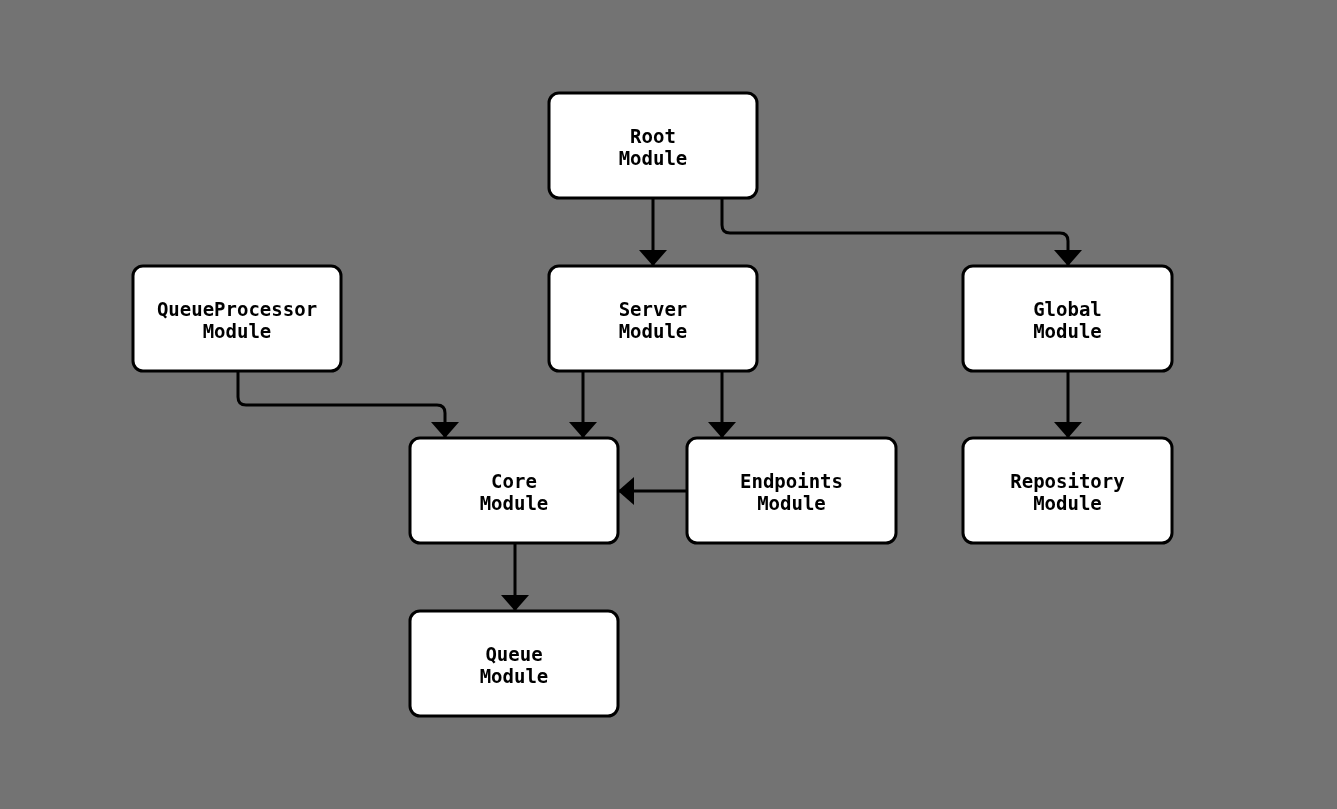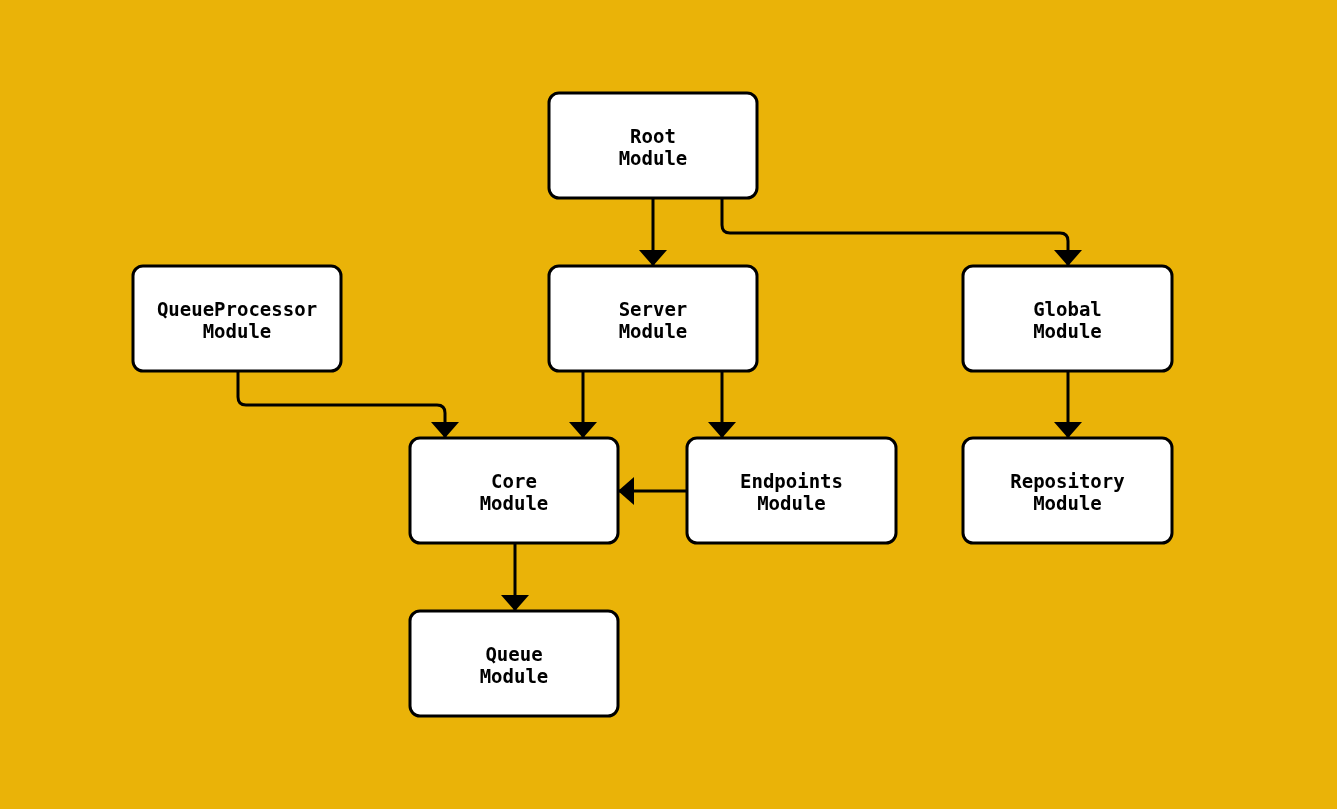--- a/index.html
+++ b/index.html
@@ -6,21 +6,21 @@
     margin: 0;
     padding: 0;
     background: #ffffff;
     width: 1337px;
     height: 809px;
     overflow: hidden;
   }
   .page {
     width: 1337px;
     height: 809px;
-    background: #eab308;
+    background: #737373;
     position: relative;
     text-align: right;
   }
   #diagram {
     display: block;
   }
   #diagram text {
     font-family: "DejaVu Sans Mono", "Liberation Mono", monospace;
     font-weight: 700;
     text-anchor: middle;

